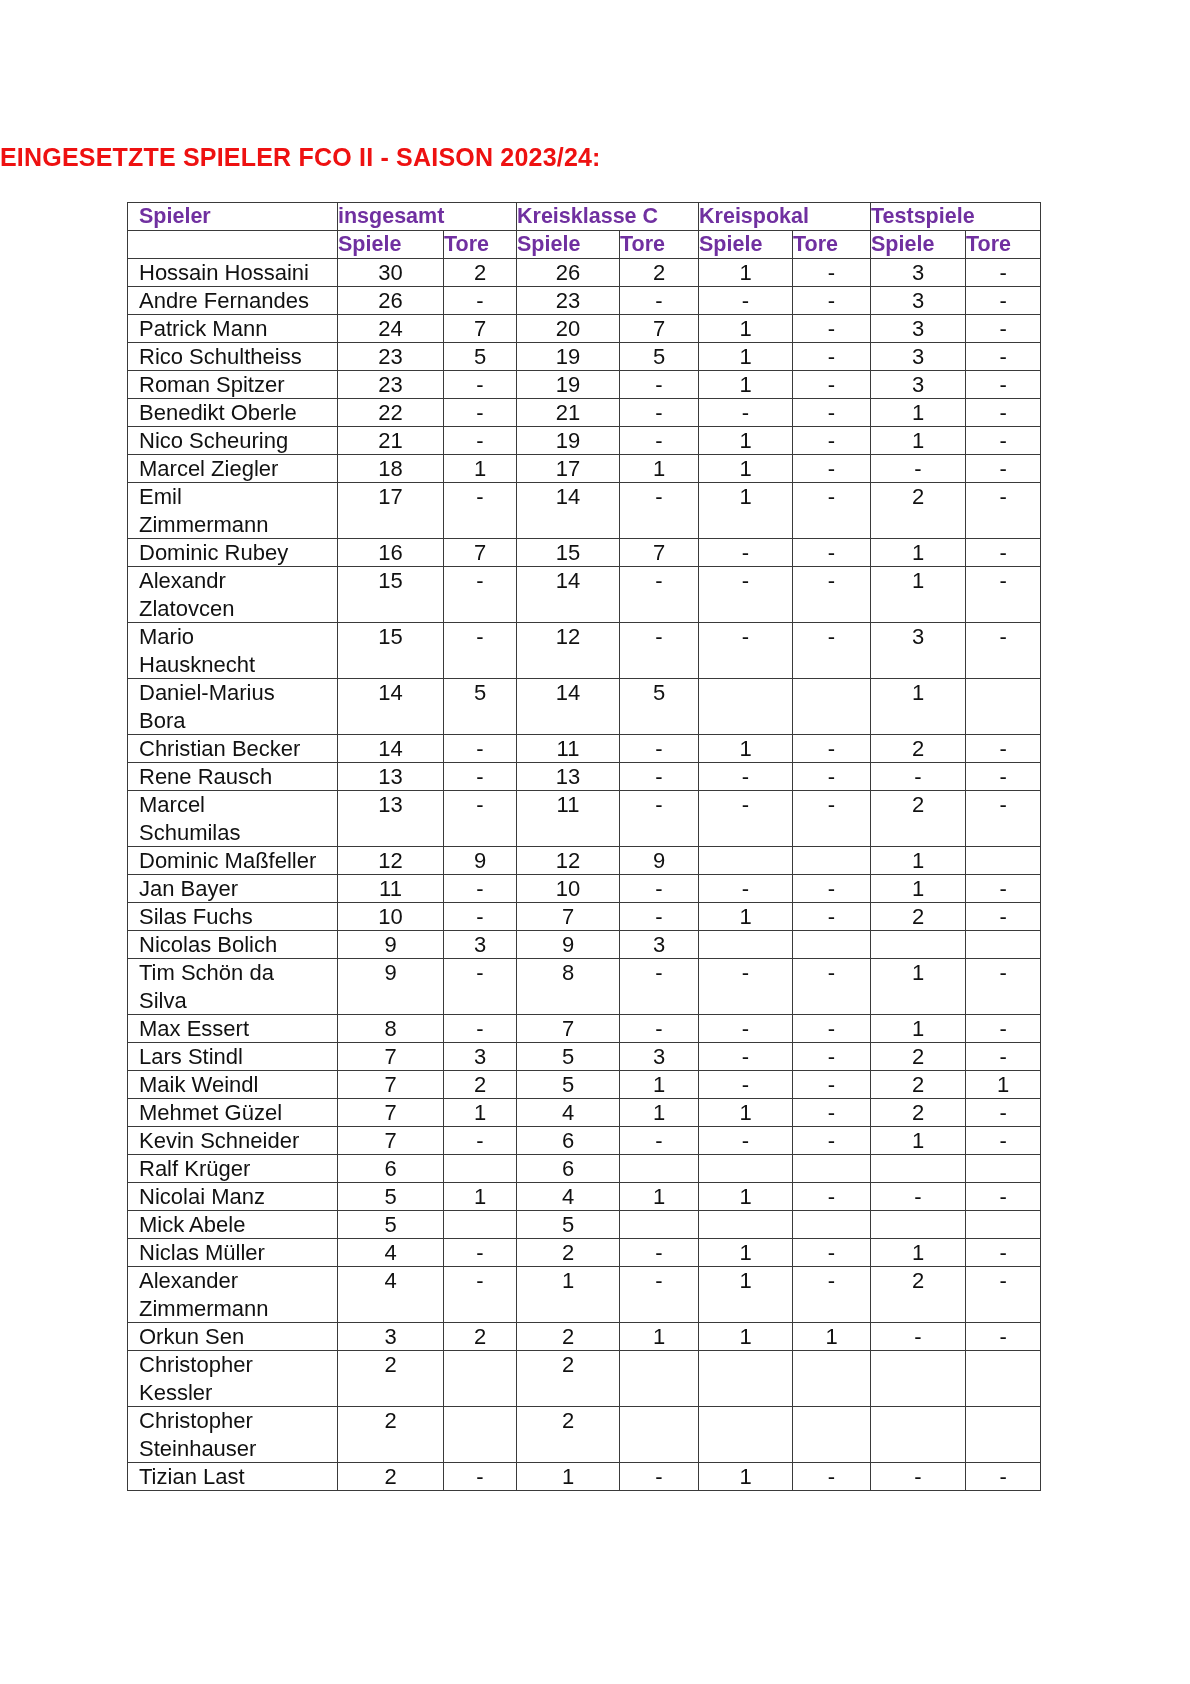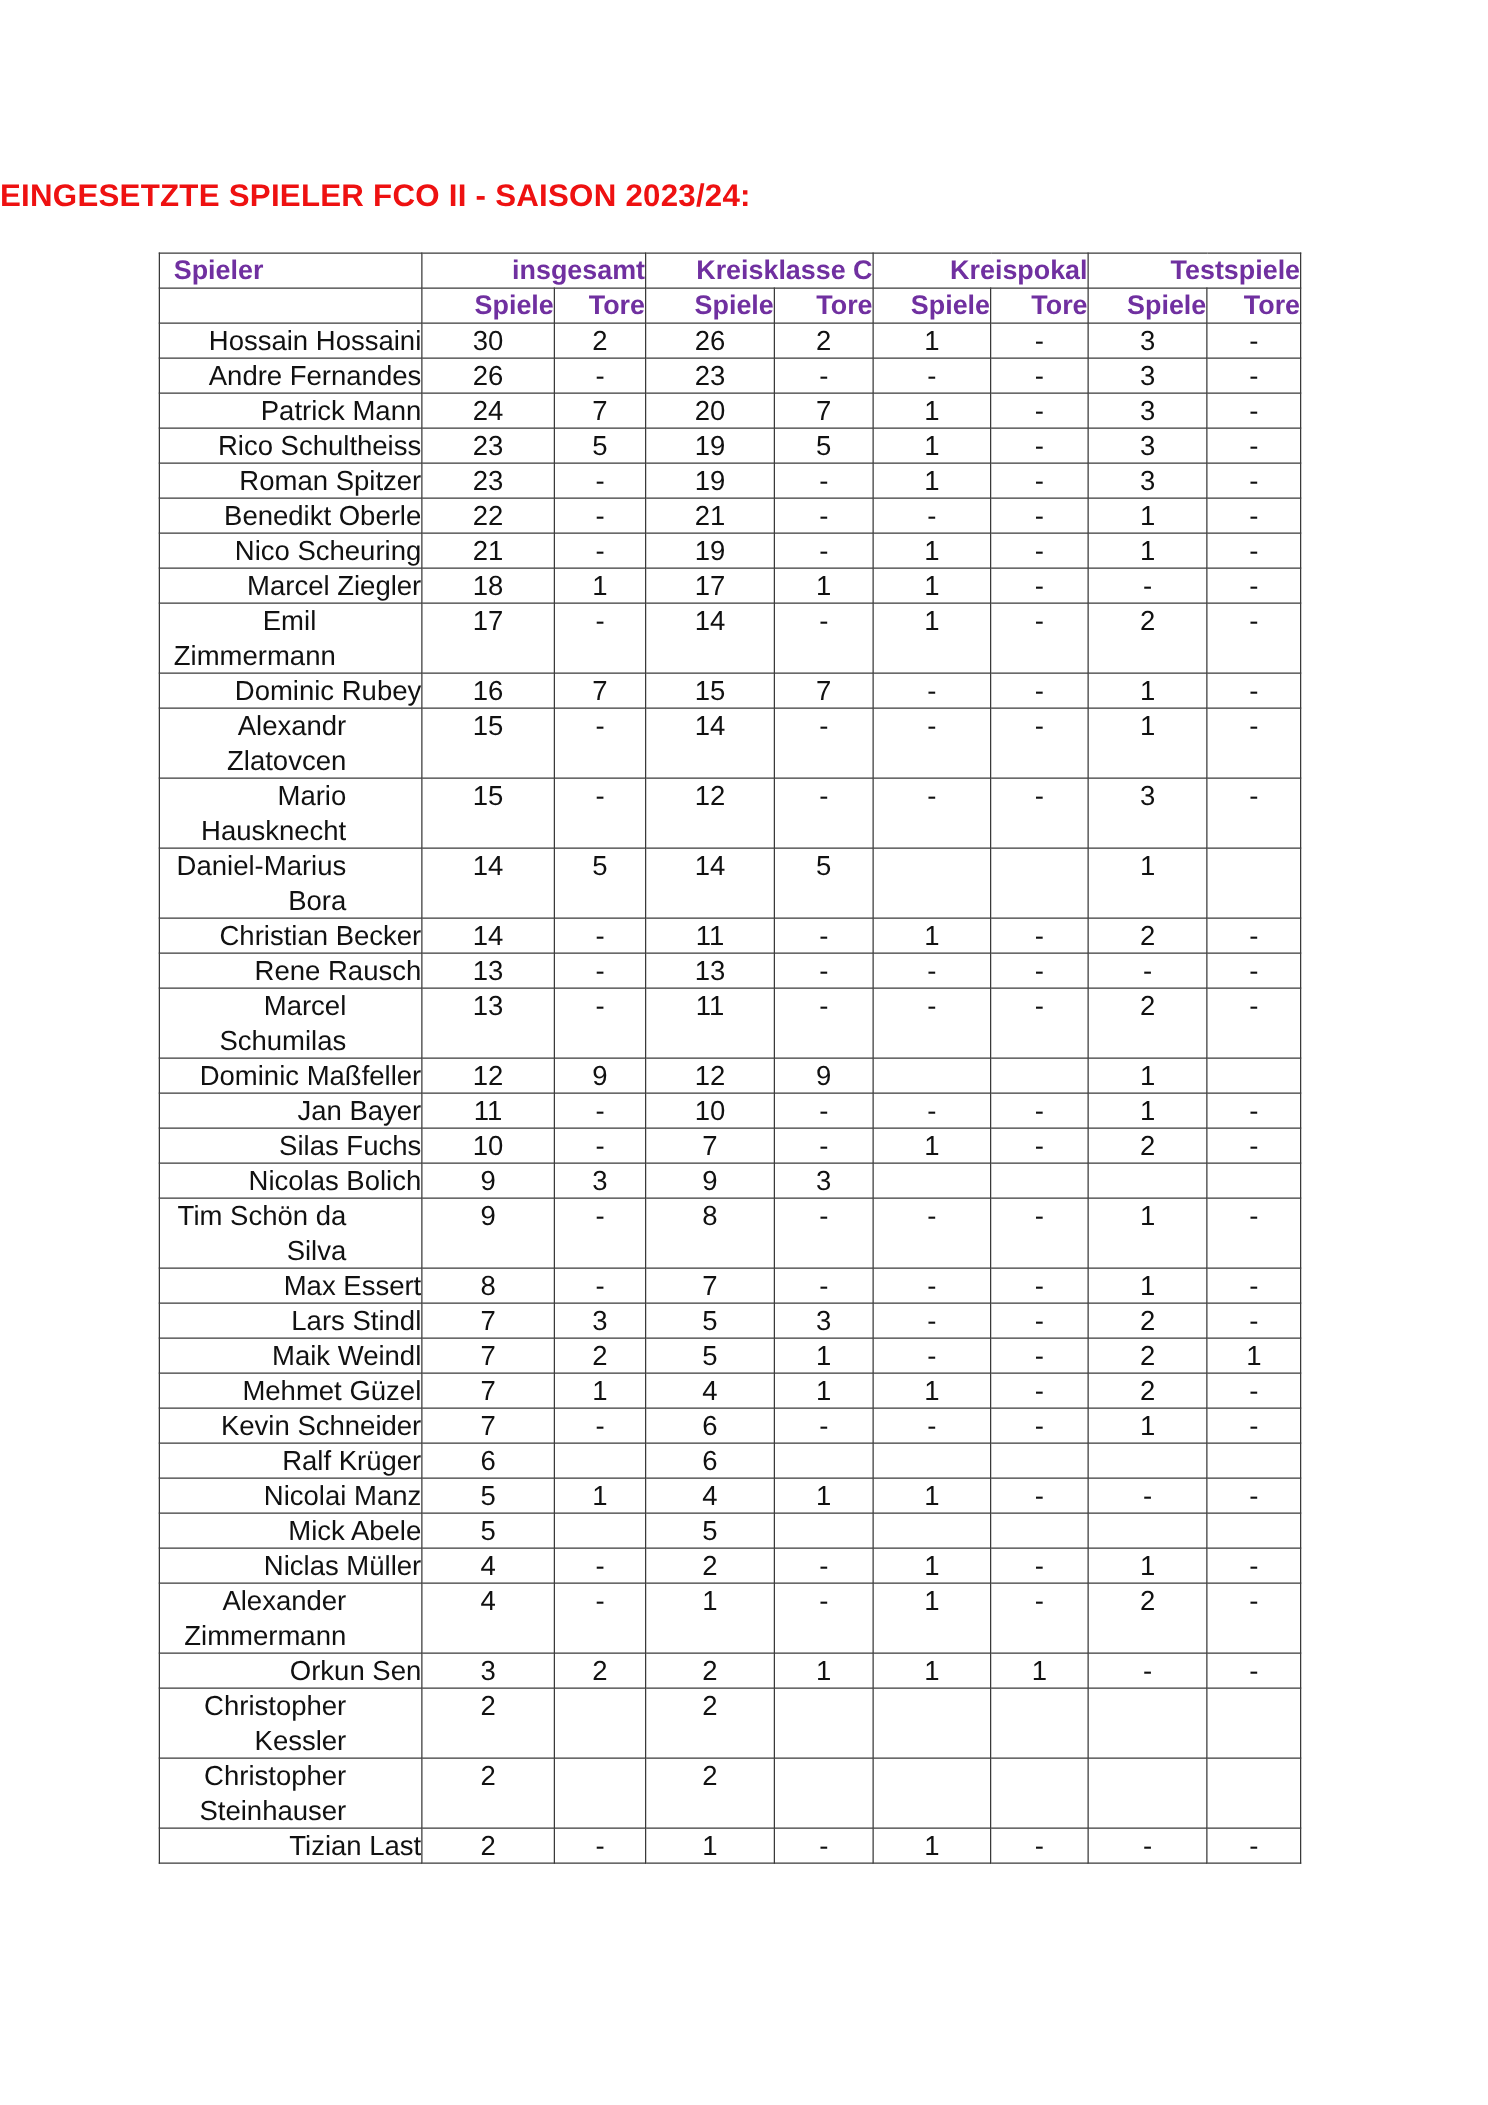--- a/index.html
+++ b/index.html
@@ -1,22 +1,22 @@
 <!DOCTYPE html>
 <html><head>
 <meta charset="utf-8">
 <style>
   html, body { margin: 0; padding: 0; background: #ffffff; }
   body { width: 1190px; height: 1684px; position: relative; overflow: hidden; font-family: "Liberation Sans", sans-serif; }
   .title { position: absolute; left: 0; width: 1190px; top: 143px; text-align: left; color: #ee1111; font-weight: bold; font-size: 25px; letter-spacing: 0.2px; }
   table.stats { position: absolute; left: 127px; top: 202px; border-collapse: collapse; table-layout: fixed; width: 913px; }
   table.stats td { border: 1.5px solid #3a3a3a; padding: 0; font-size: 22px; color: #111; height: 27px; line-height: 27px; vertical-align: top; }
-  table.stats td.name { padding-left: 11px; text-align: right; }
+  table.stats td.name { padding-left: 11px; text-align: left; }
   table.stats td.num { text-align: center; }
-  table.stats tr.hdr td { color: #7030a0; font-weight: bold; font-size: 21.5px; text-align: right; }
+  table.stats tr.hdr td { color: #7030a0; font-weight: bold; font-size: 21.5px; text-align: left; }
   table.stats tr.hdr td.name { text-align: left; }
   table.stats tr.double td { height: 55px; }
   table.stats tr.double td.name { line-height: 27.5px; }
 </style>
 </head>
 <body>
 
 <div class="title">EINGESETZTE SPIELER FCO II - SAISON 2023/24:</div>
 
 <table class="stats">

